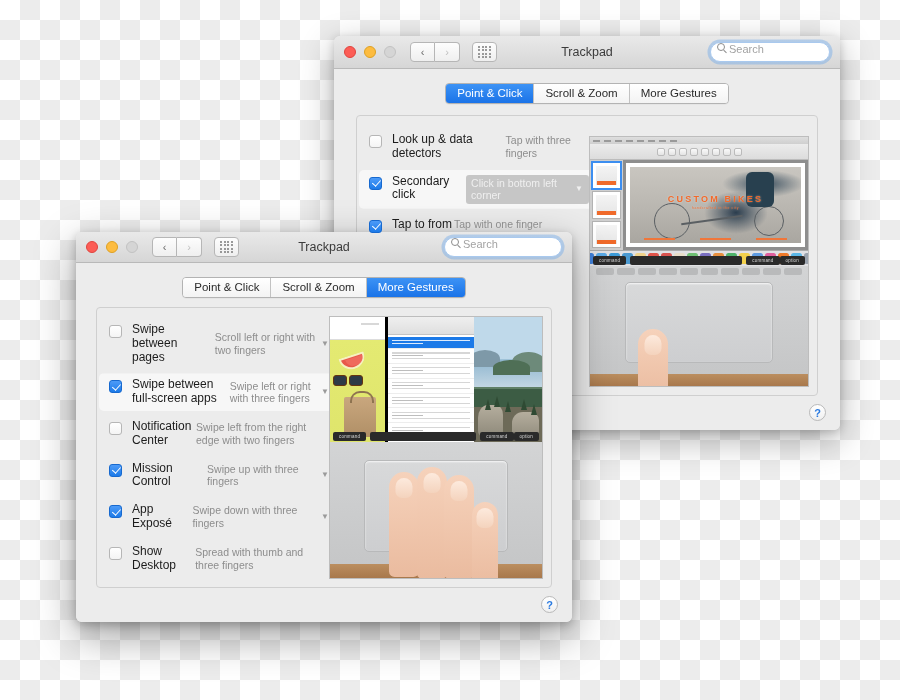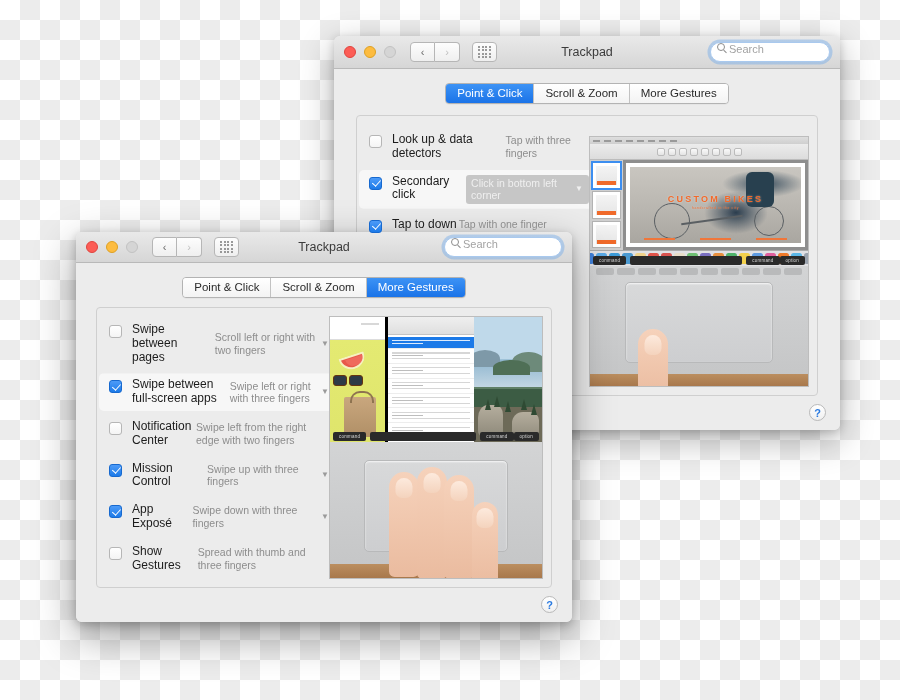--- a/index.html
+++ b/index.html
@@ -376,21 +376,21 @@
               <span class="opt-sub popup">
                 <span>Click in bottom left corner</span>
                 <span class="chev">▼</span>
               </span>
             </span>
           </div>
 
           <div class="opt">
             <span class="cb on"></span>
             <span class="opt-text">
-              <span class="opt-title">Tap to down</span>
+              <span class="opt-title">Tap to from</span>
               <span class="opt-sub">Tap with one finger</span>
             </span>
           </div>
 
         </div>
 
         <div class="preview">
           <div class="media">
 
             <div class="screen-part" style="height:52%;">
@@ -607,21 +607,21 @@
                 <span>Swipe down with three fingers</span>
                 <span class="chev">▼</span>
               </span>
             </span>
           </div>
 
 
           <div class="opt">
             <span class="cb"></span>
             <span class="opt-text">
-              <span class="opt-title">Show Gestures</span>
+              <span class="opt-title">Show Desktop</span>
               <span class="opt-sub">Spread with thumb and three fingers</span>
             </span>
           </div>
 
         </div>
 
         <div class="preview">
           <div class="media">
 
             <div class="screen-part" style="height:48%;">

